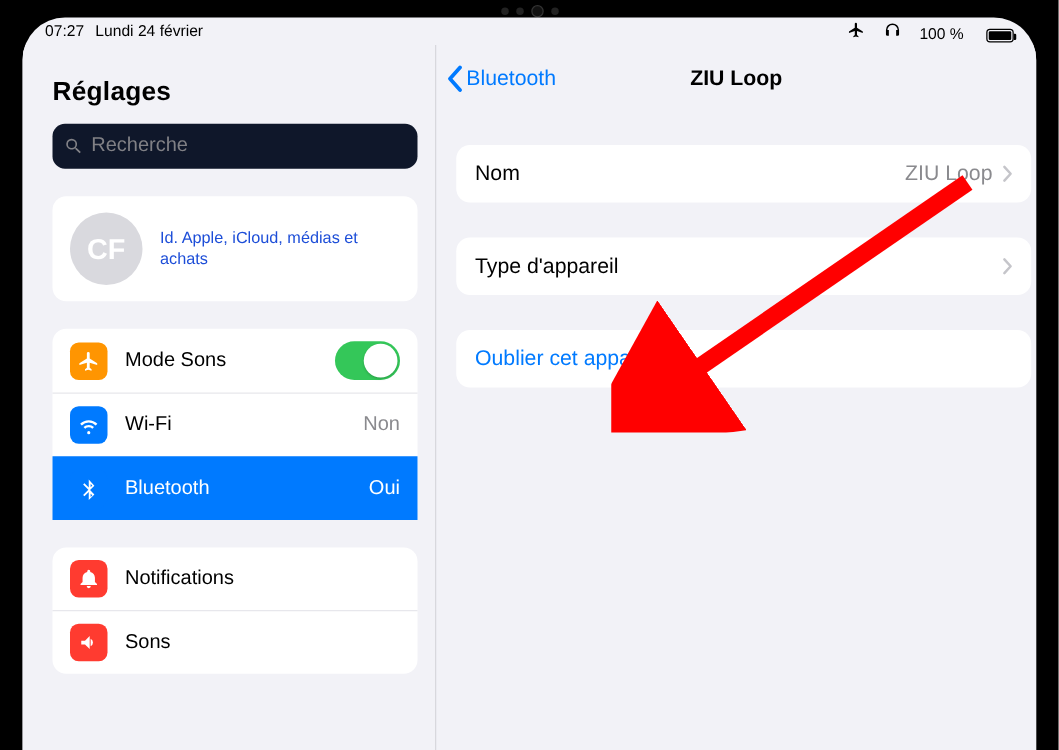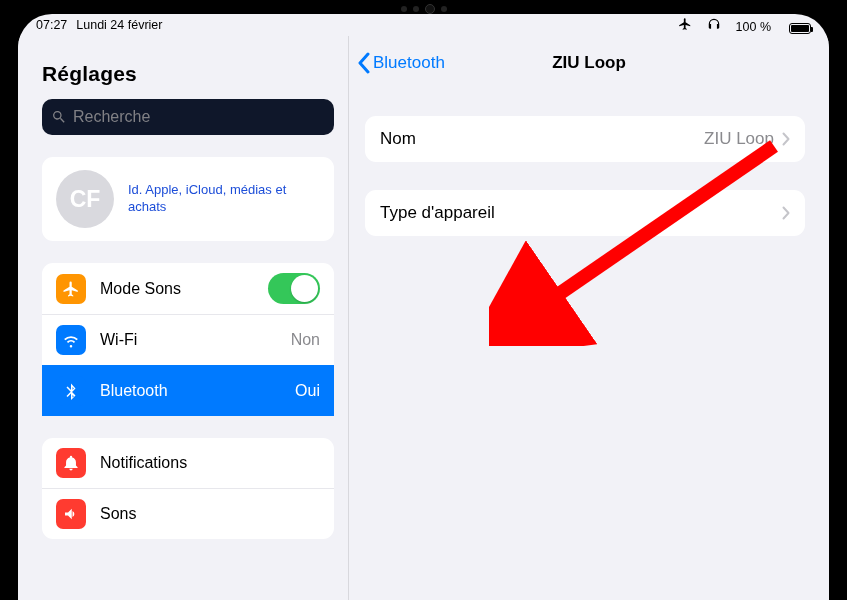--- a/index.html
+++ b/index.html
@@ -29,21 +29,21 @@
 .icon-box svg{display:block}
 .row-label{flex:1}
 .row-value{color:#8a8a8e;font-size:16px}
 .toggle{width:52px;height:31px;border-radius:16px;background:#34c759;position:relative;flex:none}
 .toggle::after{content:"";position:absolute;right:2px;top:2px;width:27px;height:27px;border-radius:50%;background:#fff;box-shadow:0 1px 2px rgba(0,0,0,.2)}
 .detail{flex:1;background:#f2f2f7;border-left:1px solid #d8d8dd;padding:0;position:relative;overflow:hidden}
 .detail-header{height:54px;position:relative;display:flex;align-items:center;justify-content:center}
 .back-btn{position:absolute;left:8px;display:flex;align-items:center;color:#007aff;font-size:17px}
 .back-btn svg{margin-right:3px}
 .detail-title{font-size:17px;font-weight:600;color:#000}
-.detail-body{padding:26px 24px 0 16px}
+.detail-body{padding:26px 4px 0 16px}
 .group{background:#fff;border-radius:11px;margin-bottom:28px;overflow:hidden}
 .g-row{display:flex;align-items:center;padding:13px 15px;font-size:17px;min-height:46px}
 .g-row + .g-row{border-top:1px solid #e7e7ec}
 .g-label{flex:1;color:#000}
 .g-value{color:#8a8a8e;margin-right:8px}
 .chev{color:#c5c5ca;flex:none}
 .g-row.link{color:#007aff}
 .arrow-annot{position:absolute;pointer-events:none;z-index:5}
 .batt{display:inline-flex;align-items:center}
 .batt-body{width:22px;height:11px;border:1px solid #000;border-radius:3px;position:relative;margin-left:3px}
@@ -180,20 +180,23 @@
           <div class="group">
             <div class="g-row">
               <span class="g-label">Type d'appareil</span>
               <svg class="chev" width="8" height="14" viewBox="0 0 8 14">
                   <path fill="none" stroke="#c5c5ca" stroke-width="2" stroke-linecap="round" stroke-linejoin="round" d="m1.5 1.5 5 5.5-5 5.5"></path>
                 </svg>
             </div>
           </div>
 
           <div class="group">
+            <div class="g-row link">
+              <span>Oublier cet appareil</span>
+            </div>
           </div>
         </div>
 
         <svg class="arrow-annot" width="300" height="220" viewBox="0 0 300 220" style="left:140px;top:90px">
           <defs>
             <marker id="ah" markerWidth="9" markerHeight="9" refX="3" refY="4.5" orient="auto">
               <path d="M0 0 9 4.5 0 9z" fill="#ff0000"></path>
             </marker>
           </defs>
           <line x1="285" y1="20" x2="38" y2="190" stroke="#ff0000" stroke-width="14" marker-end="url(#ah)"></line>

